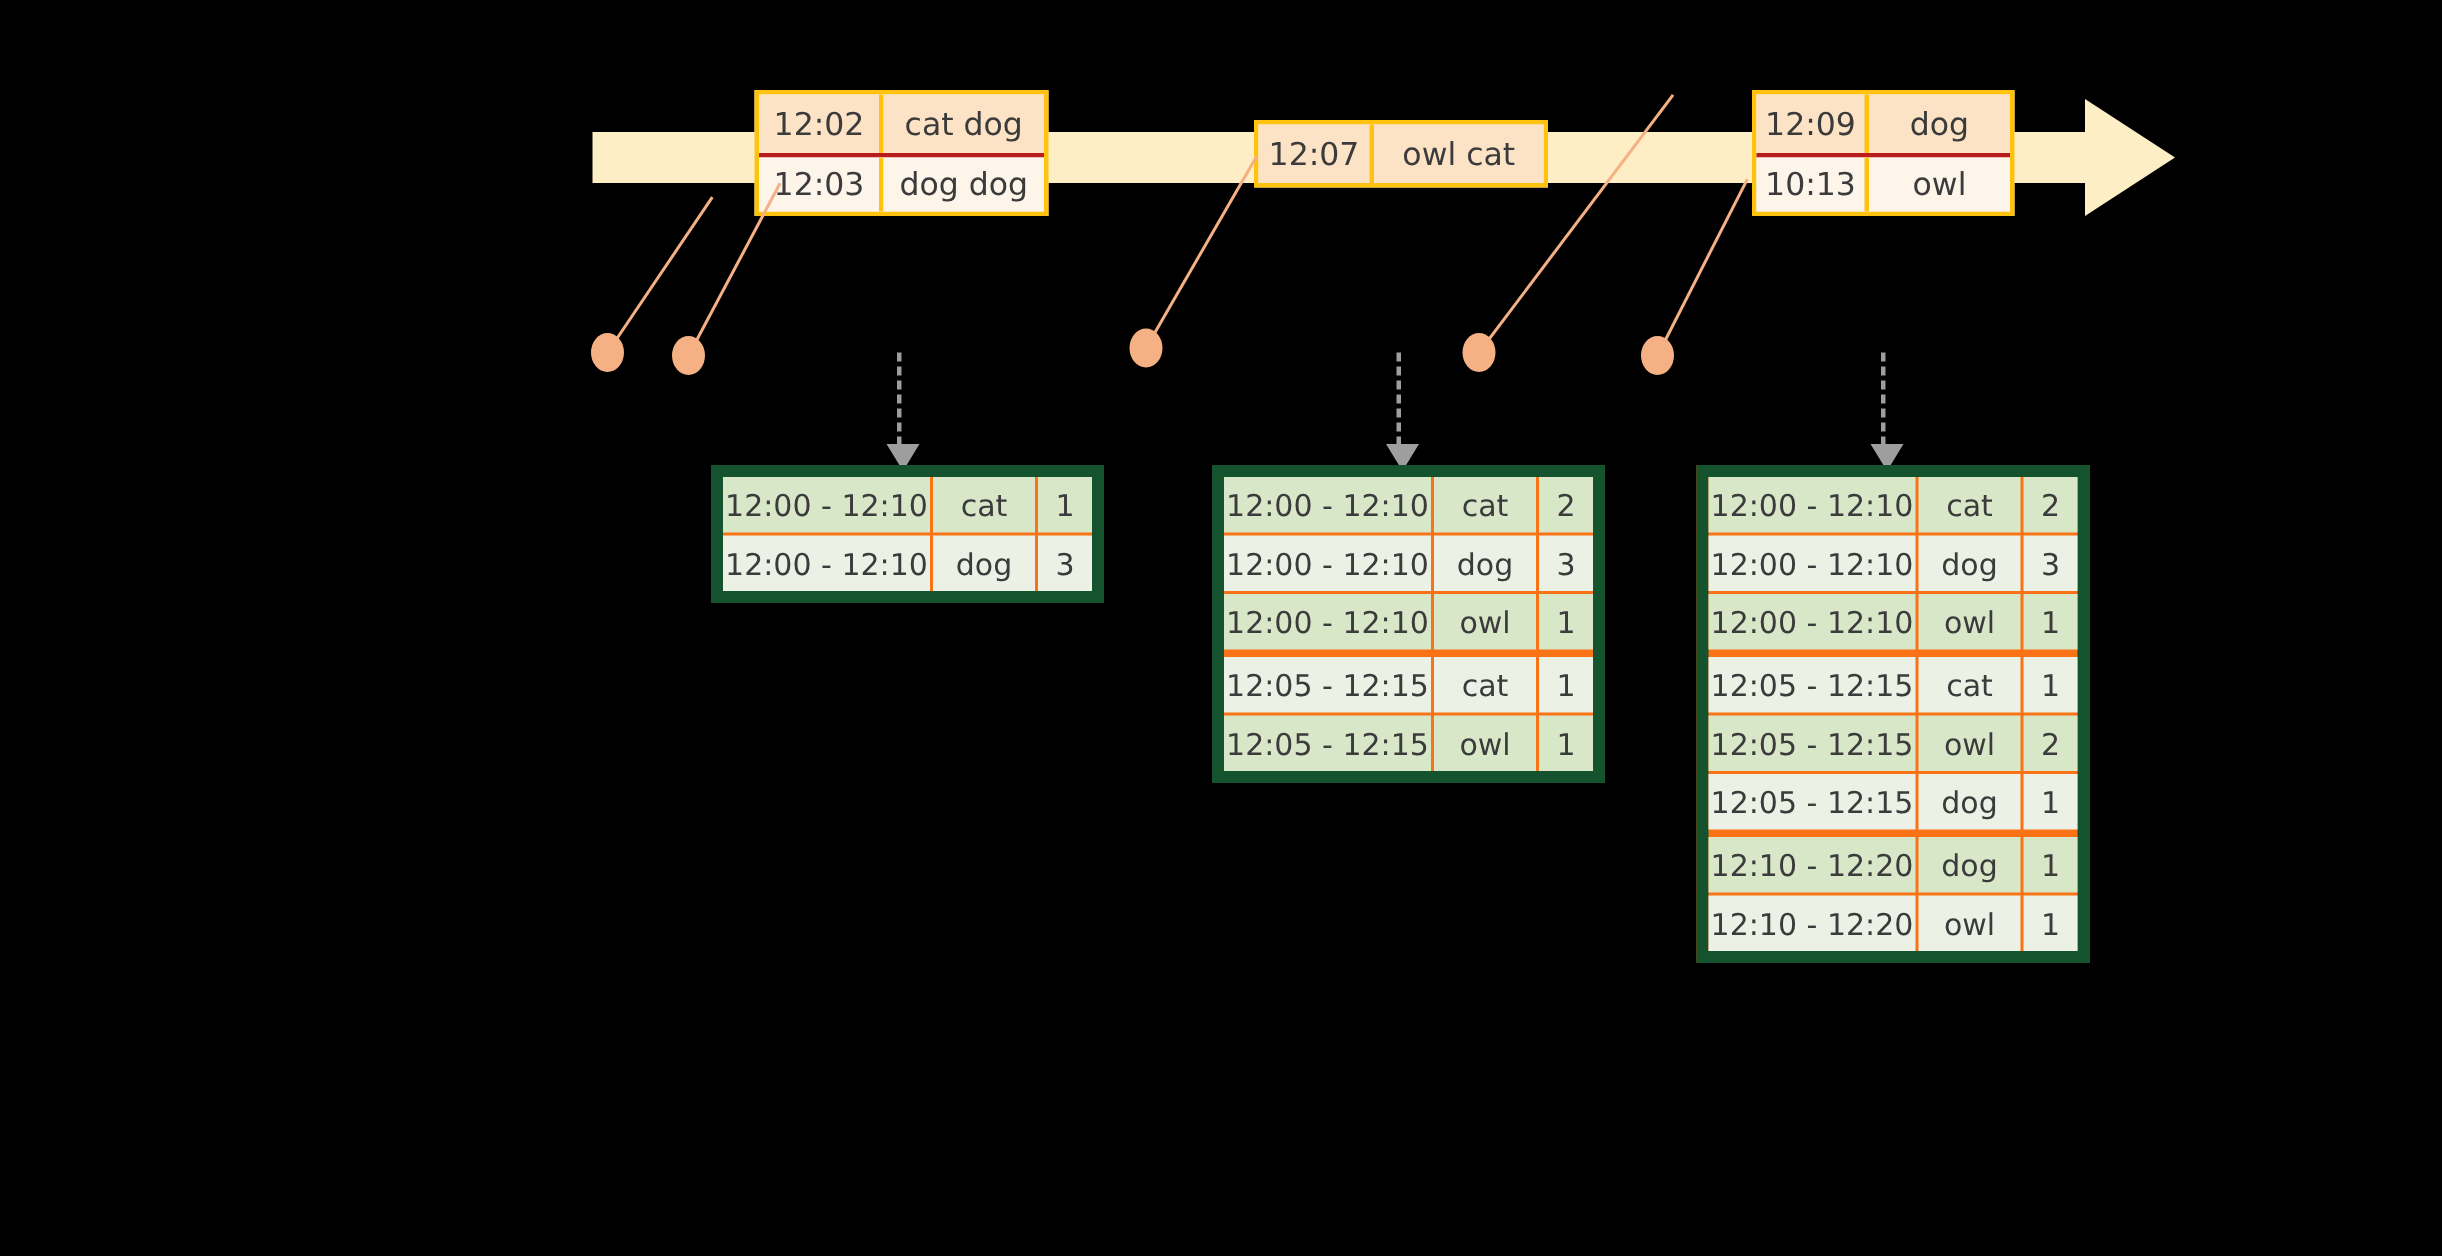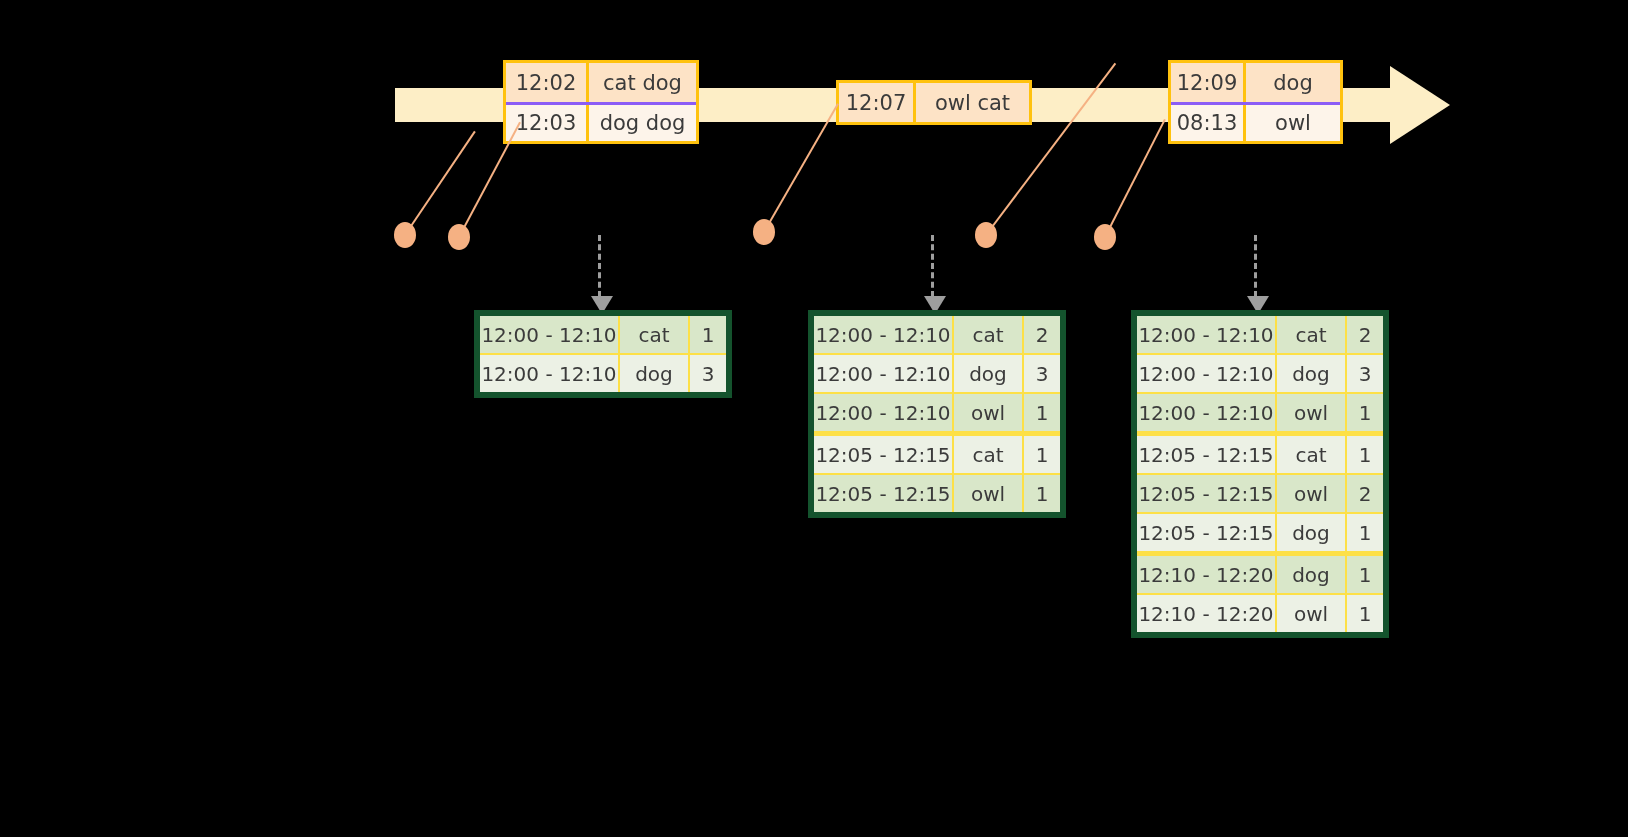--- a/index.html
+++ b/index.html
@@ -48,21 +48,21 @@
     border: 3px solid #ffc20e;
     box-sizing: border-box;
     background: #fdf1e2;
   }
   .event-row {
     display: flex;
     height: 39px;
     box-sizing: border-box;
   }
   .event-row + .event-row {
-    border-top: 3px solid #8b5cf6;
+    border-top: 3px solid #b91c1c;
     text-align: center;
   }
   .event-row.shade .cell { background: #fde3c6; }
   .event-row.plain .cell { background: #fdf4ea; }
   .event-row .cell {
     display: flex;
     align-items: center;
     justify-content: center;
     font-size: 21px;
     color: #3b3b3b;
@@ -110,23 +110,23 @@
     bottom: -17px;
     width: 0; height: 0;
     border-left: 11px solid transparent;
     border-right: 11px solid transparent;
     border-top: 18px solid #9e9e9e;
   }
 
   
   .result-table {
     position: absolute;
-    border: 6px solid #14532d;
-    box-sizing: border-box;
-    background: #fde047;
+    border: 8px solid #14532d;
+    box-sizing: border-box;
+    background: #f97316;
   }
   .rt-row {
     display: flex;
     height: 37px;
     box-sizing: border-box;
   }
   .rt-row + .rt-row { margin-top: 2px; }
   .rt-row.group-start { margin-top: 5px; }
   .rt-row:first-child { margin-top: 0; }
   .rt-row .rc {
@@ -174,21 +174,21 @@
       <div class="cell words">owl cat</div>
     </div>
   </div>
 
   <div class="event-box" id="event-box-3">
     <div class="event-row shade">
       <div class="cell time">12:09</div>
       <div class="cell words">dog</div>
     </div>
     <div class="event-row plain">
-      <div class="cell time">08:13</div>
+      <div class="cell time">10:13</div>
       <div class="cell words">owl</div>
     </div>
   </div>
 
   <div class="leader" style="left:405px; top:234px; width:125px; transform: rotate(-56deg);"></div>
   <div class="leader" style="left:459px; top:236px; width:130px; transform: rotate(-62deg);"></div>
   <div class="leader" style="left:764px; top:231px; width:148px; transform: rotate(-60deg);"></div>
   <div class="leader" style="left:986px; top:234px; width:215px; transform: rotate(-53deg);"></div>
   <div class="leader" style="left:1105px; top:236px; width:132px; transform: rotate(-63deg);"></div>
 

